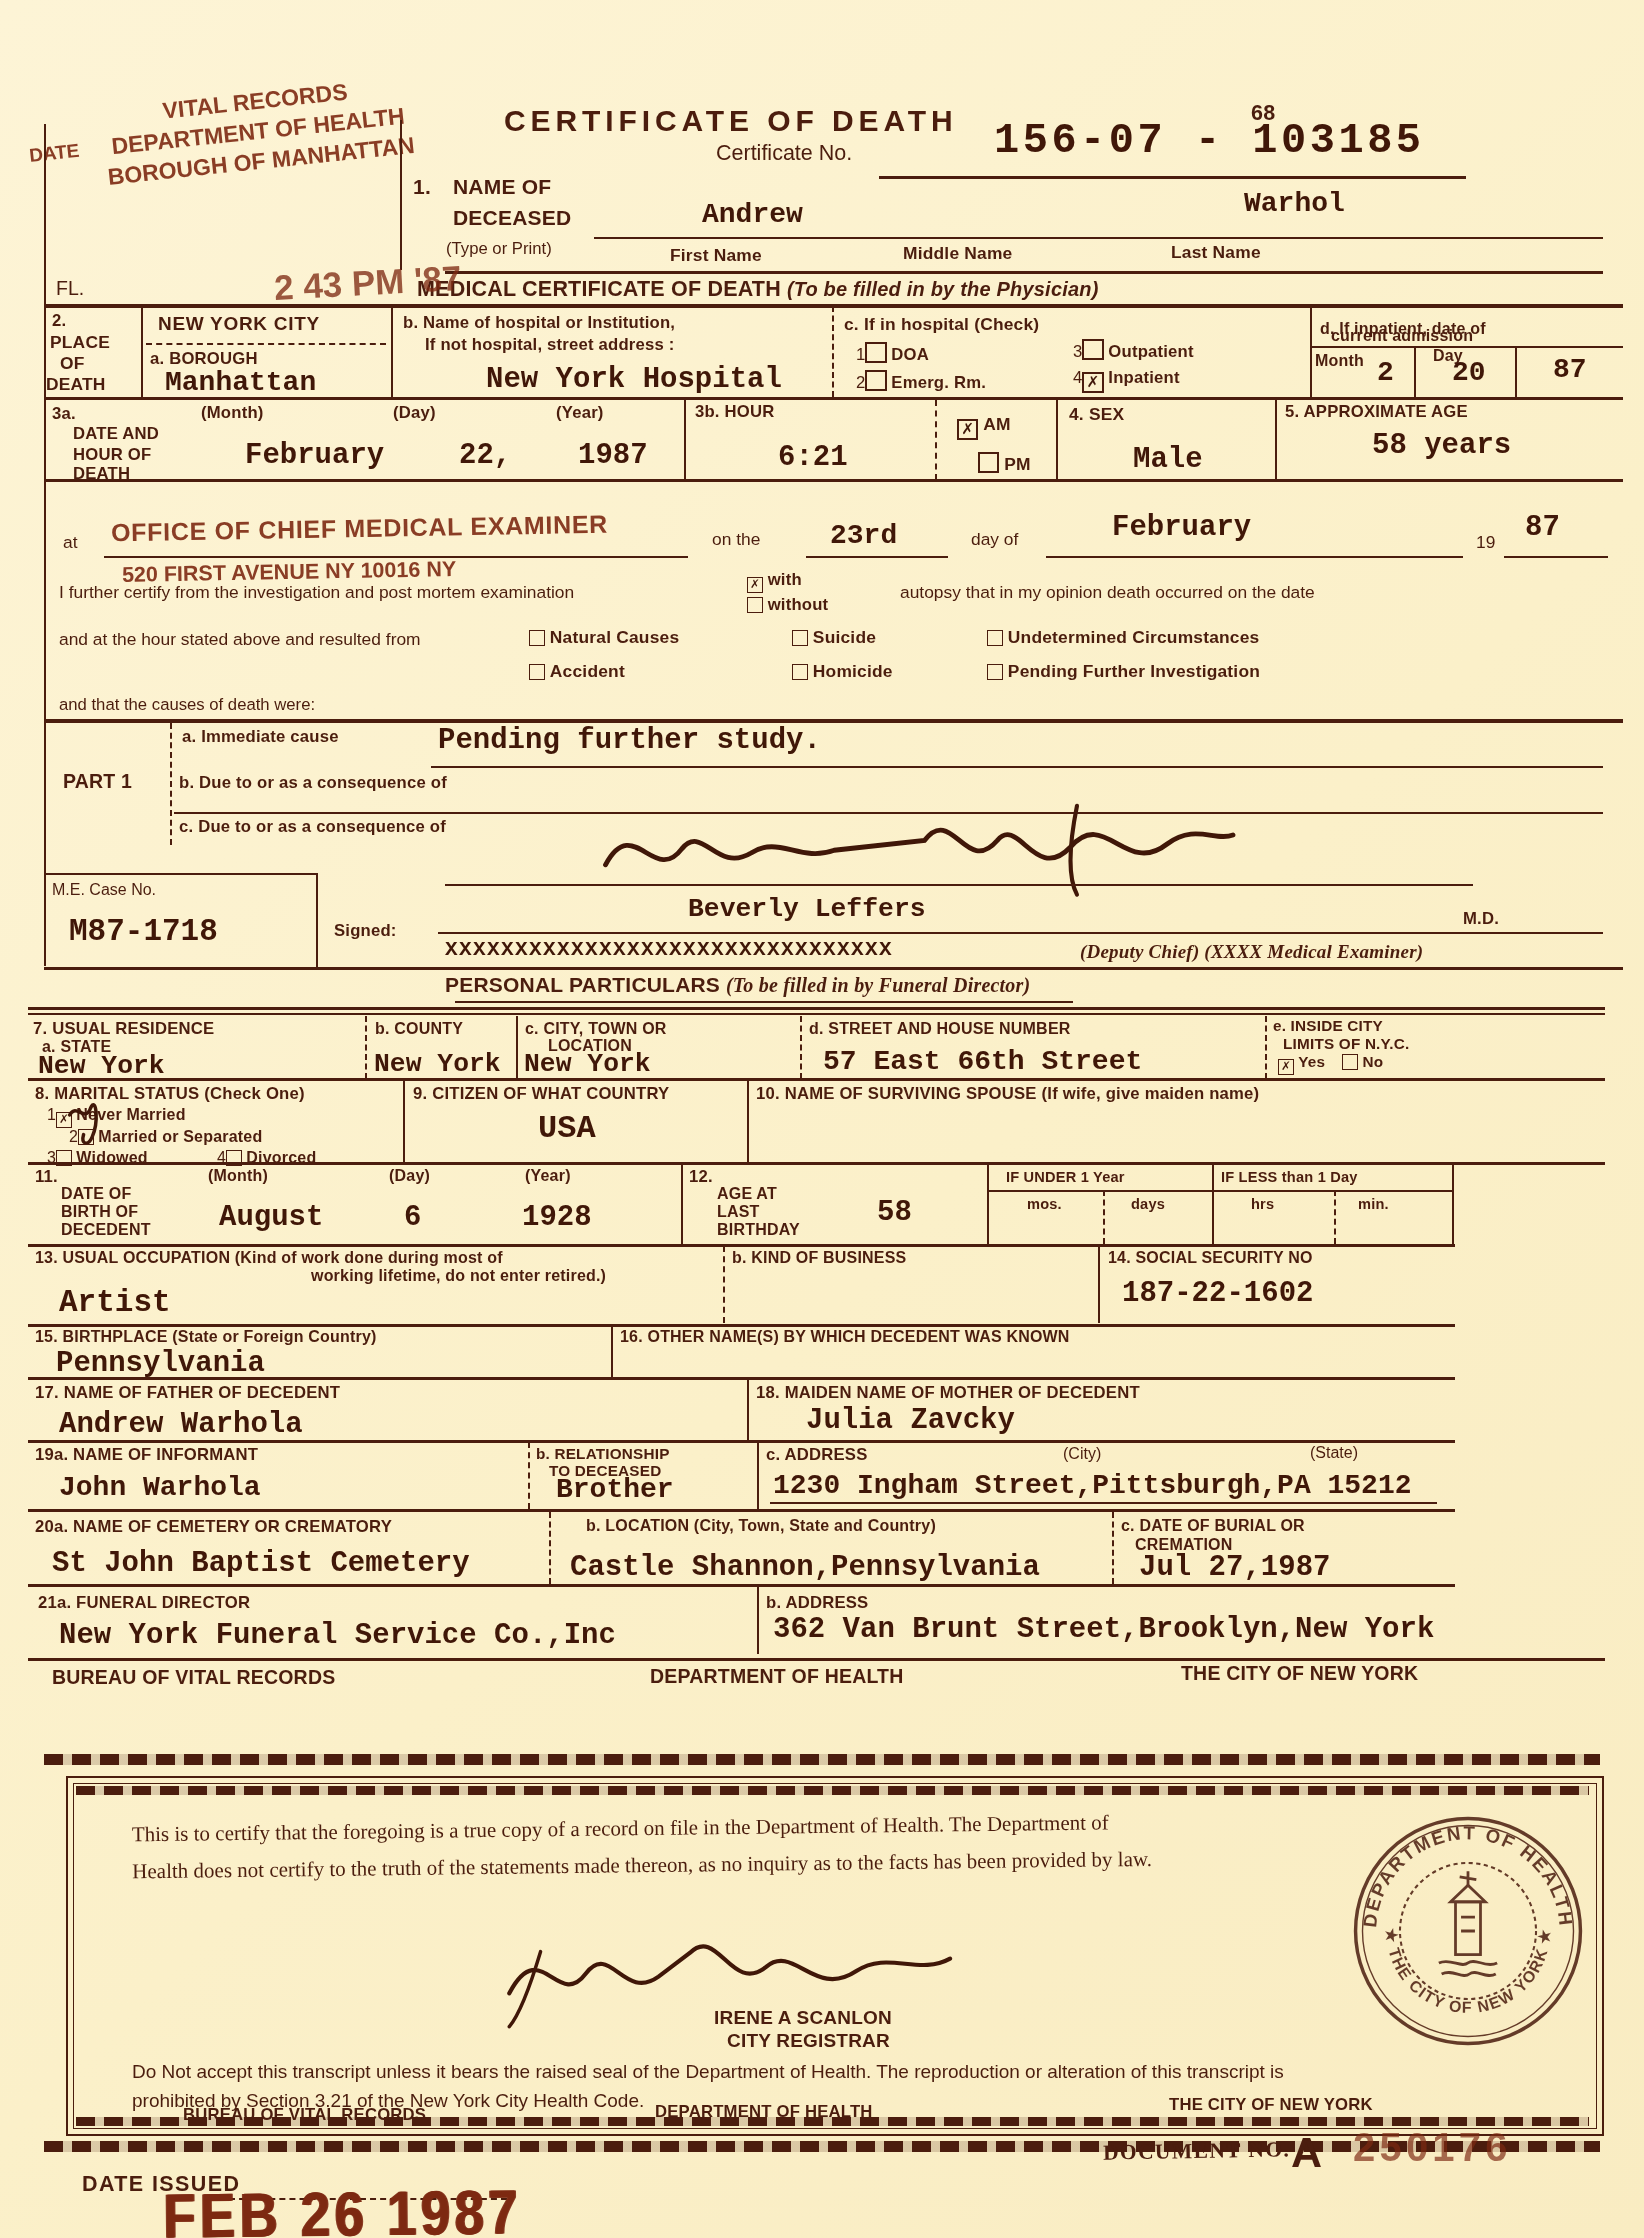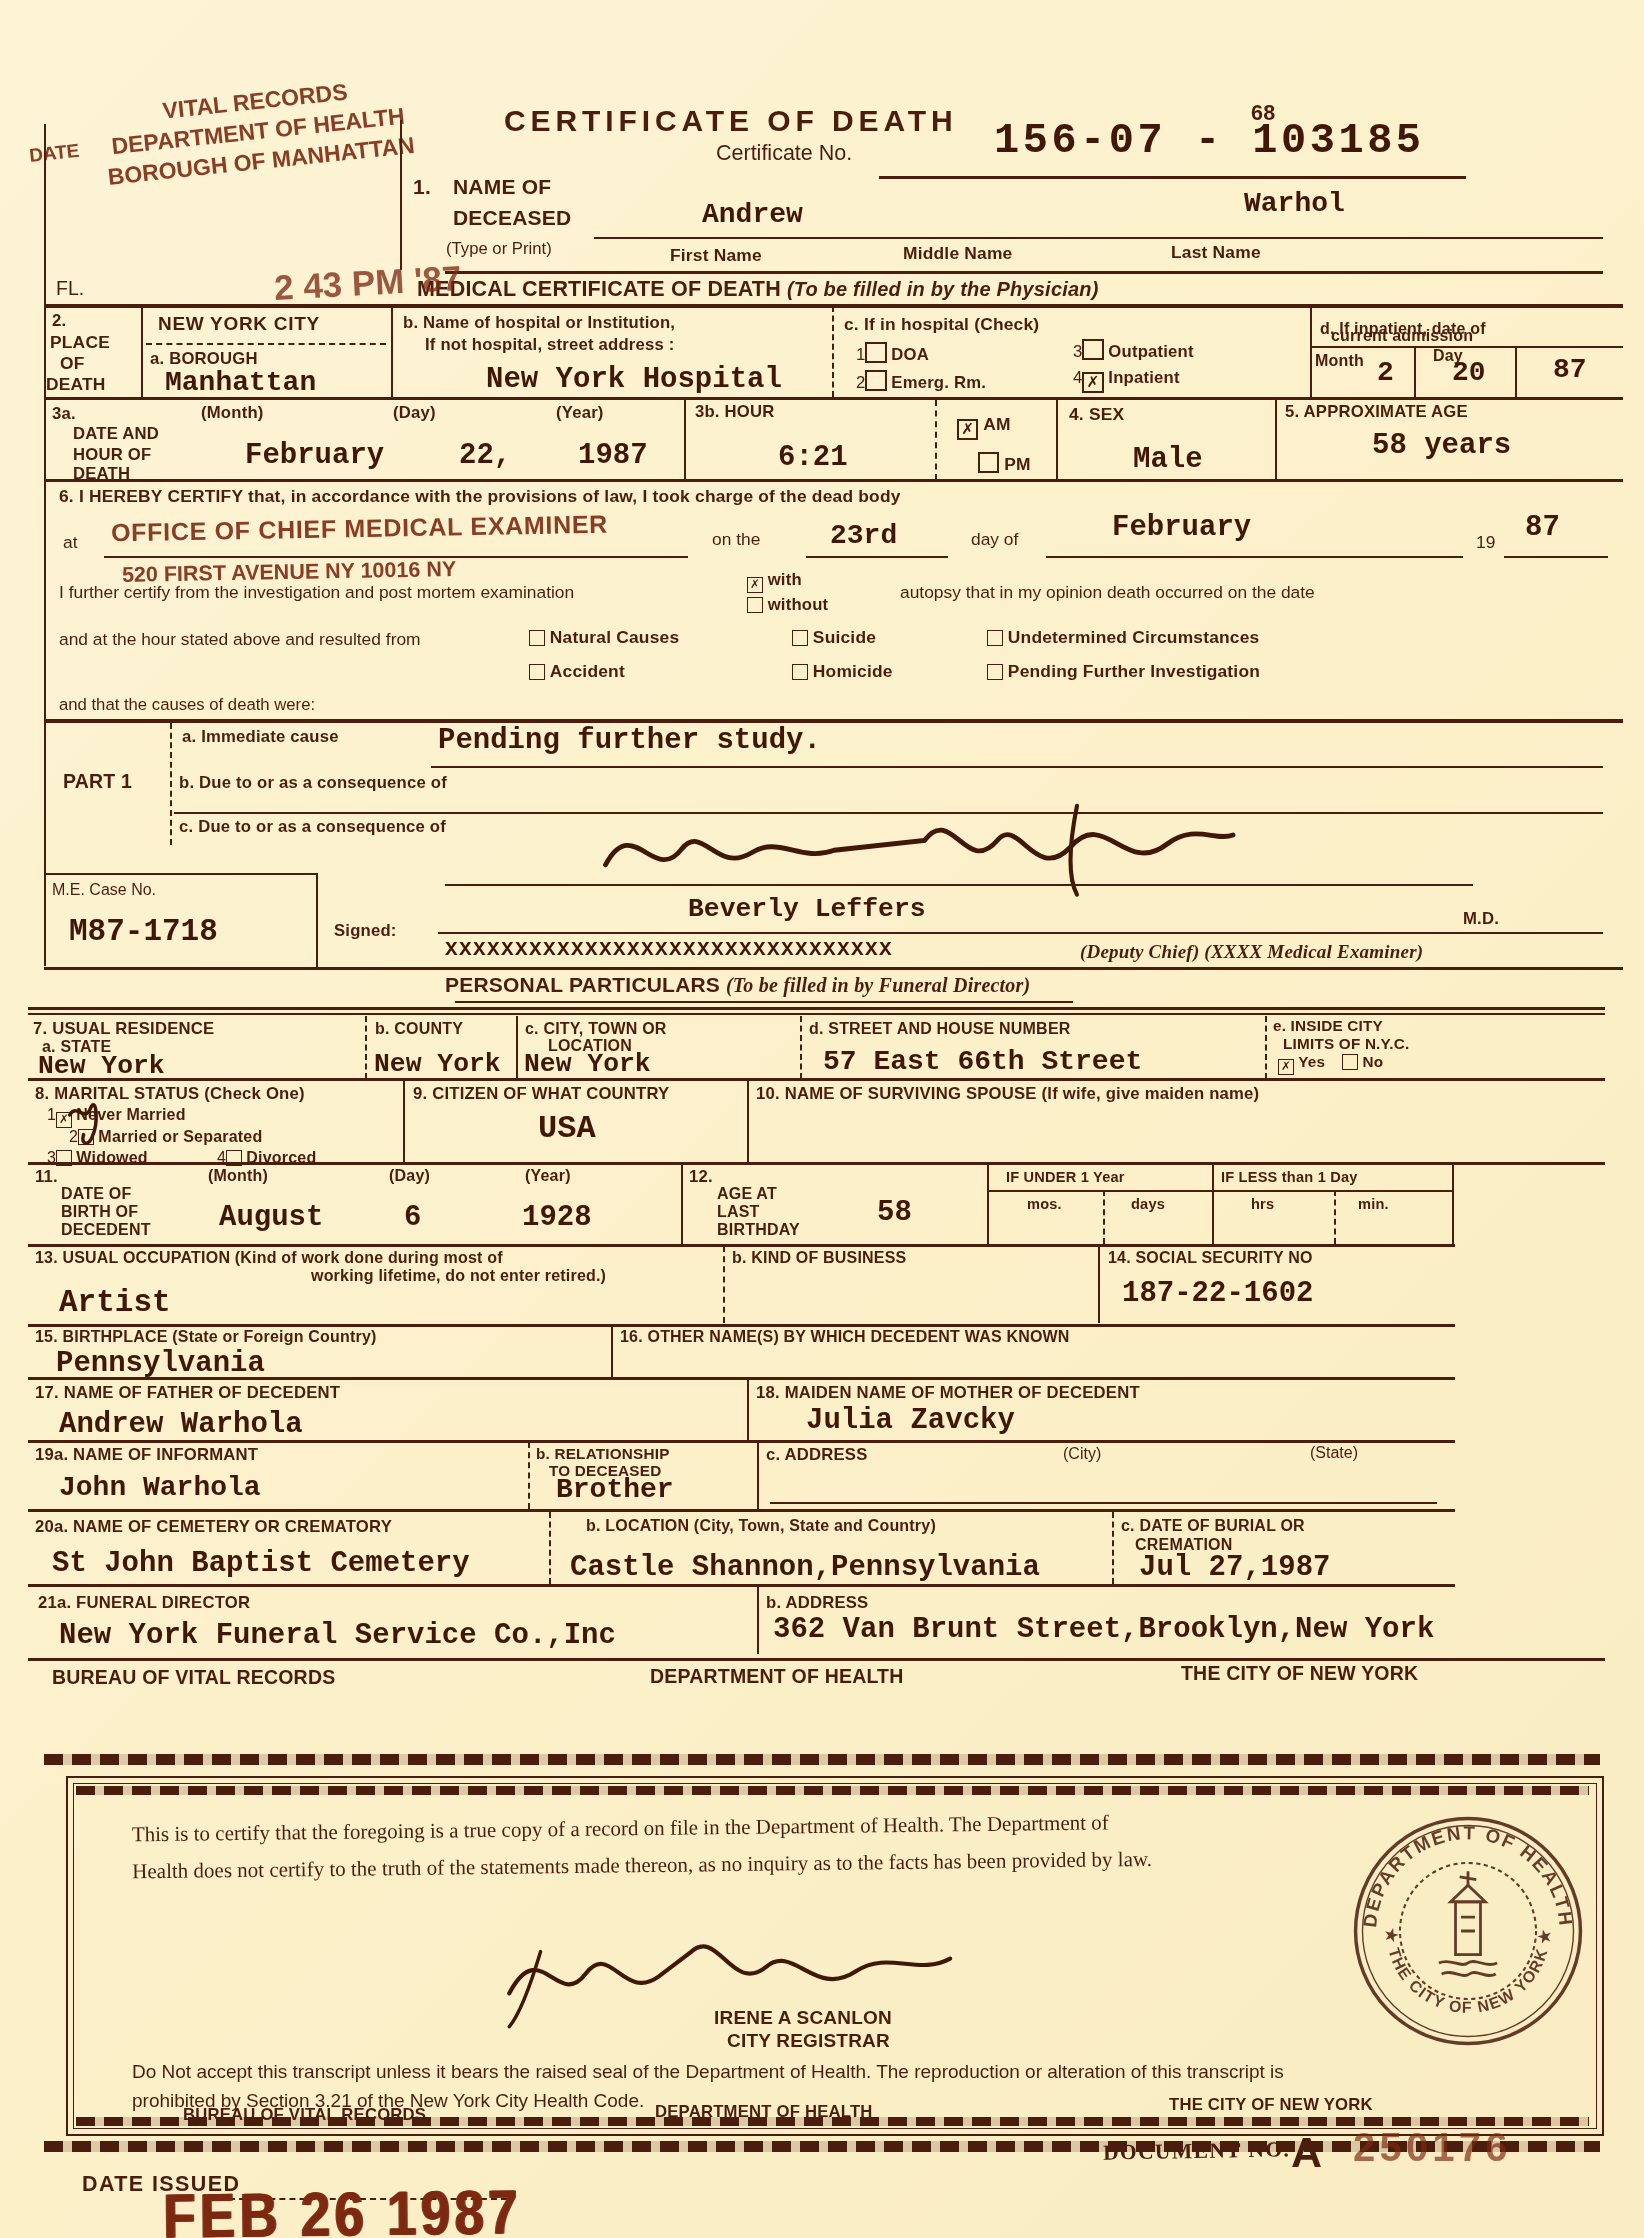--- a/index.html
+++ b/index.html
@@ -154,21 +154,20 @@
     <span>SEX</span>
   </div>
   <div class="l typed" style="left:1133px;top:443px;font-size:29px">Male</div>
 
   <div class="l lbl" style="left:1285px;top:402px;font-size:16.7px">
     <span>5.</span>
     <span>APPROXIMATE AGE</span>
   </div>
   <div class="l typed" style="left:1372px;top:429px;font-size:29px">58 years</div>
 
-  <div class="l lbl" style="left:59px;top:486px;font-size:17.4px">6. I HEREBY CERTIFY that, in accordance with the provisions of law, I took charge of the dead body</div>
   <div class="l" style="left:63px;top:532px;font-size:17.4px">at</div>
   <div class="l stamp" style="left:111px;top:514px;font-size:25px;letter-spacing:0.7px;transform:rotate(-1deg)">OFFICE OF CHIEF MEDICAL EXAMINER</div>
   <div class="hl" style="left:104px;top:556px;width:584px"></div>
   <div class="l stamp" style="left:122px;top:560px;font-size:21.5px;transform:rotate(-1deg)">520 FIRST AVENUE NY  10016 NY</div>
   <div class="l" style="left:712px;top:529px;font-size:17.4px">on the</div>
   <div class="l typed" style="left:830px;top:520px;font-size:28px">23rd</div>
   <div class="hl" style="left:806px;top:556px;width:142px"></div>
   <div class="l" style="left:971px;top:529px;font-size:17.4px">day of</div>
   <div class="l typed" style="left:1112px;top:511px;font-size:29px">February</div>
   <div class="hl" style="left:1046px;top:556px;width:417px"></div>
@@ -371,20 +370,21 @@
   <div class="vsol" style="left:757px;top:1442px;height:67px"></div>
   <div class="hl" style="left:28px;top:1509px;width:1427px;height:2.8px"></div>
   <div class="l lbl" style="left:35px;top:1445px;font-size:16.7px">19a. NAME OF INFORMANT</div>
   <div class="l typed" style="left:59px;top:1472px;font-size:28px">John Warhola</div>
   <div class="l lbl" style="left:536px;top:1445px;font-size:15.3px">b. RELATIONSHIP</div>
   <div class="l lbl" style="left:549px;top:1462px;font-size:15.3px">TO DECEASED</div>
   <div class="l typed" style="left:556px;top:1474px;font-size:28px">Brother</div>
   <div class="l lbl" style="left:766px;top:1445px;font-size:16.7px">c. ADDRESS</div>
   <div class="l" style="left:1063px;top:1445px;font-size:16px">(City)</div>
   <div class="l" style="left:1310px;top:1444px;font-size:16px">(State)</div>
+  <div class="l typed" style="left:773px;top:1470px;font-size:28px">1230 Ingham Street,Pittsburgh,PA  15212</div>
   <div class="hl" style="left:770px;top:1502px;width:667px"></div>
 
   <div class="vdash" style="left:549px;top:1512px;height:72px"></div>
   <div class="vdash" style="left:1112px;top:1512px;height:72px"></div>
   <div class="hl" style="left:28px;top:1584px;width:1427px;height:2.8px"></div>
   <div class="l lbl" style="left:35px;top:1517px;font-size:16.7px">20a. NAME OF CEMETERY OR CREMATORY</div>
   <div class="l typed" style="left:52px;top:1547px;font-size:29px">St John Baptist Cemetery</div>
   <div class="l lbl" style="left:586px;top:1517px;font-size:16px">b. LOCATION (City, Town, State and Country)</div>
   <div class="l typed" style="left:570px;top:1551px;font-size:29px">Castle Shannon,Pennsylvania</div>
   <div class="l lbl" style="left:1121px;top:1517px;font-size:16px">c. DATE OF BURIAL OR</div>

